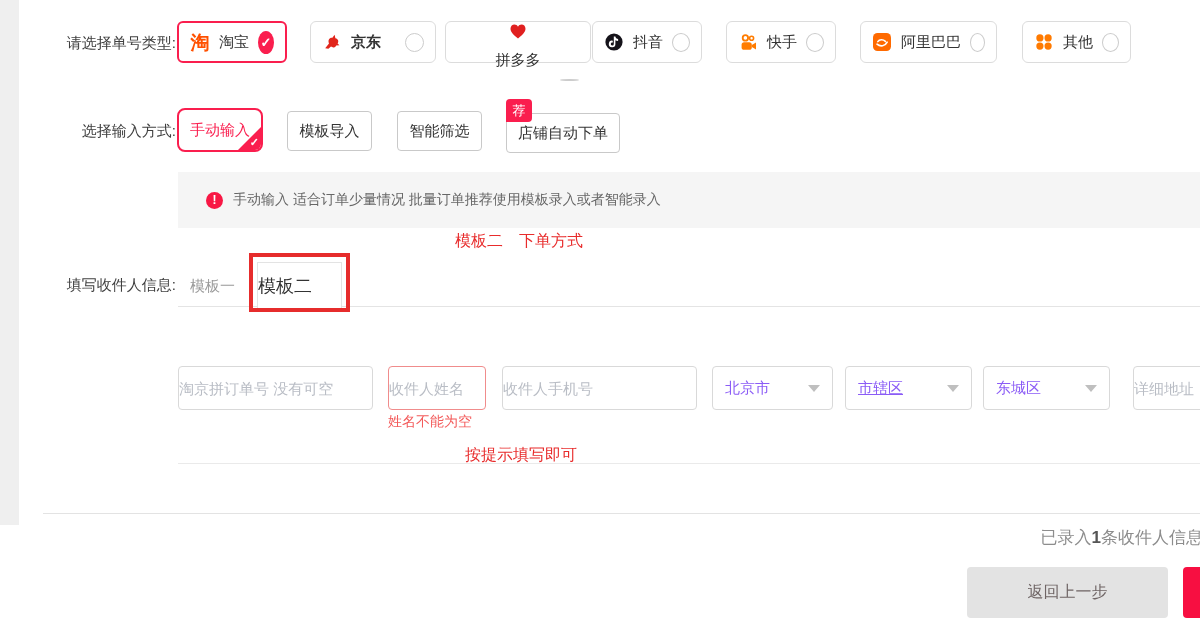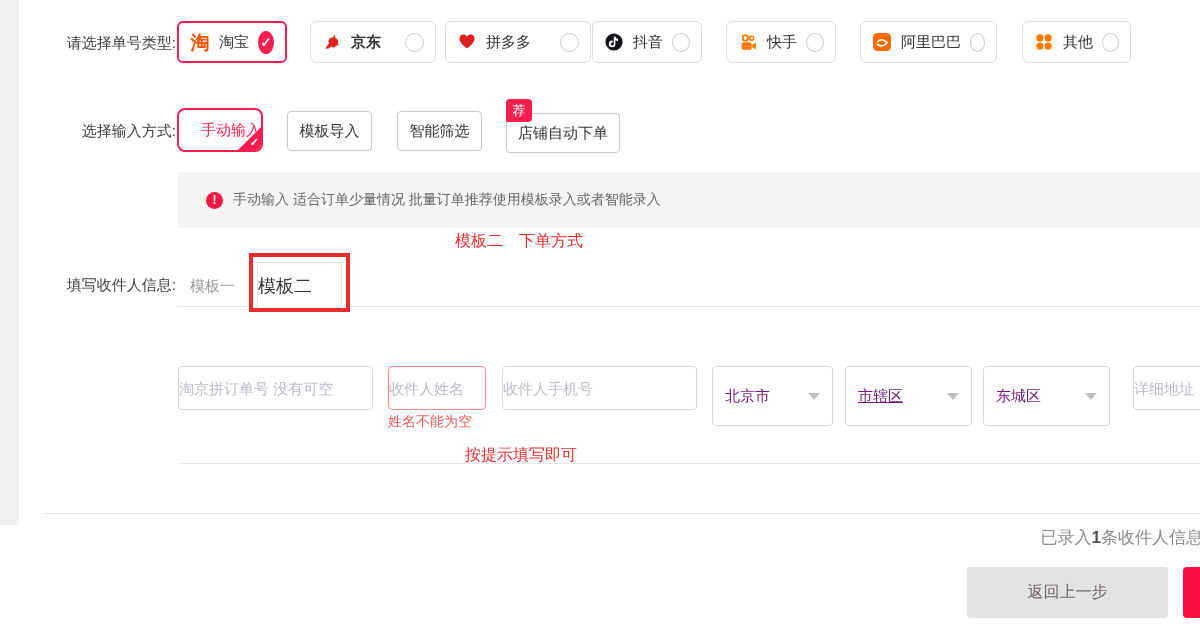--- a/index.html
+++ b/index.html
@@ -28,21 +28,21 @@
   .picon { width:20px; height:20px; display:flex; align-items:center; justify-content:center; flex:0 0 auto; }
   .taobao-glyph { font-size:19px; font-weight:700; color:#ff5000; line-height:1; }
 
   
   .mbtn {
     position:absolute; box-sizing:border-box; background:#fff;
     border:1px solid #c9c9c9; border-radius:4px; display:flex; align-items:center; justify-content:center;
     font-size:15px; color:#333; cursor:pointer;
   }
   .mbtn.manual {
-    border:2px solid #fa1e4e; border-radius:8px; color:#fa1e4e; overflow:hidden;justify-content:flex-end;
+    border:2px solid #fa1e4e; border-radius:8px; color:#fa1e4e; overflow:hidden;
   }
   .corner-tri {
     position:absolute; right:-1px; bottom:-1px; width:0; height:0;
     border-style:solid; border-width:0 0 25px 25px;
     border-color:transparent transparent #fa1e4e transparent;
   }
   .corner-tick { position:absolute; right:2px; bottom:1px; color:#fff; font-size:11px; font-weight:bold; }
   .rec-badge {
     position:absolute; left:-1px; top:-15px; min-width:22px; height:23px; padding:0 2px;
     background:#fa1e4e; color:#fff; font-size:13px; border-radius:4px 4px 4px 0;
@@ -79,24 +79,24 @@
   .inp {
     position:absolute; top:366px; height:44px; box-sizing:border-box;
     border:1px solid #d9d9d9; border-radius:4px; background:#fff;
     padding:0 0; font-size:15px; color:#333; outline:none;
     font-family:"Liberation Sans", sans-serif;
   }
   .inp::placeholder { color:#b9bdc5; opacity:1; }
   .inp.error { border-color:#f08c8c; }
   .err-text { position:absolute; left:388px; top:413px; font-size:14px; color:#f35b5b; }
   .sel {
-    position:absolute; top:366px; height:60px; box-sizing:border-box;
+    position:absolute; top:366px; height:44px; box-sizing:border-box;
     border:1px solid #d9d9d9; border-radius:4px; background:#fff;
     display:flex; align-items:center; justify-content:space-between;
-    padding:0 12px; font-size:15px; color:#701a75; cursor:pointer;
+    padding:0 12px; font-size:15px; color:#8b5cf6; cursor:pointer;
   }
   .caret { width:0; height:0; border-left:6px solid transparent; border-right:6px solid transparent; border-top:7px solid #bfbfbf; }
 
   .divider-light { position:absolute; left:178px; top:463px; width:1022px; height:1px; background:#eaeaea; }
   .divider-full { position:absolute; left:43px; top:513px; width:1157px; height:1px; background:#e3e3e3; }
 
   
   .count-text { position:absolute; right:-3px; top:526px; font-size:17px; color:#8d8d8d; white-space:nowrap; }
   .count-text b { color:#555; }
   .back-btn {
@@ -128,21 +128,21 @@
   <div class="plat" style="left:310px; width:126px;font-weight:bold;">
     <span class="picon">
       <svg width="18" height="18" viewBox="0 0 18 18">
           <path d="M2.2 15.2 L6 10.5 C4.6 7.2 6.4 4.4 9.4 4.8 L11.6 1.8 L12.4 5.2 C15.2 5.8 16 8.4 14.6 10.4 L16.4 12.2 L13.2 12.4 C12.2 14.6 9.8 15 8 13.6 L5.4 15.8 Z" fill="#e1251b"></path>
         </svg>
     </span>
     <span class="plat-name">京东</span>
     <span class="radio"></span>
   </div>
 
-  <div class="plat" style="left:445px; width:146px;">
+  <div class="plat" style="left:445px; width:146px;flex-direction:column;">
     <span class="picon">
       <svg width="18" height="18" viewBox="0 0 18 18">
           <path d="M9 15.4 C4 11.4 1.5 8.7 1.5 5.7 C1.5 3.2 3.4 1.6 5.4 1.6 C6.9 1.6 8.3 2.5 9 3.7 C9.7 2.5 11.1 1.6 12.6 1.6 C14.6 1.6 16.5 3.2 16.5 5.7 C16.5 8.7 14 11.4 9 15.4 Z" fill="#e02020"></path>
         </svg>
     </span>
     <span class="plat-name">拼多多</span>
     <span class="radio"></span>
   </div>
 
   <div class="plat" style="left:592px; width:110px;">

